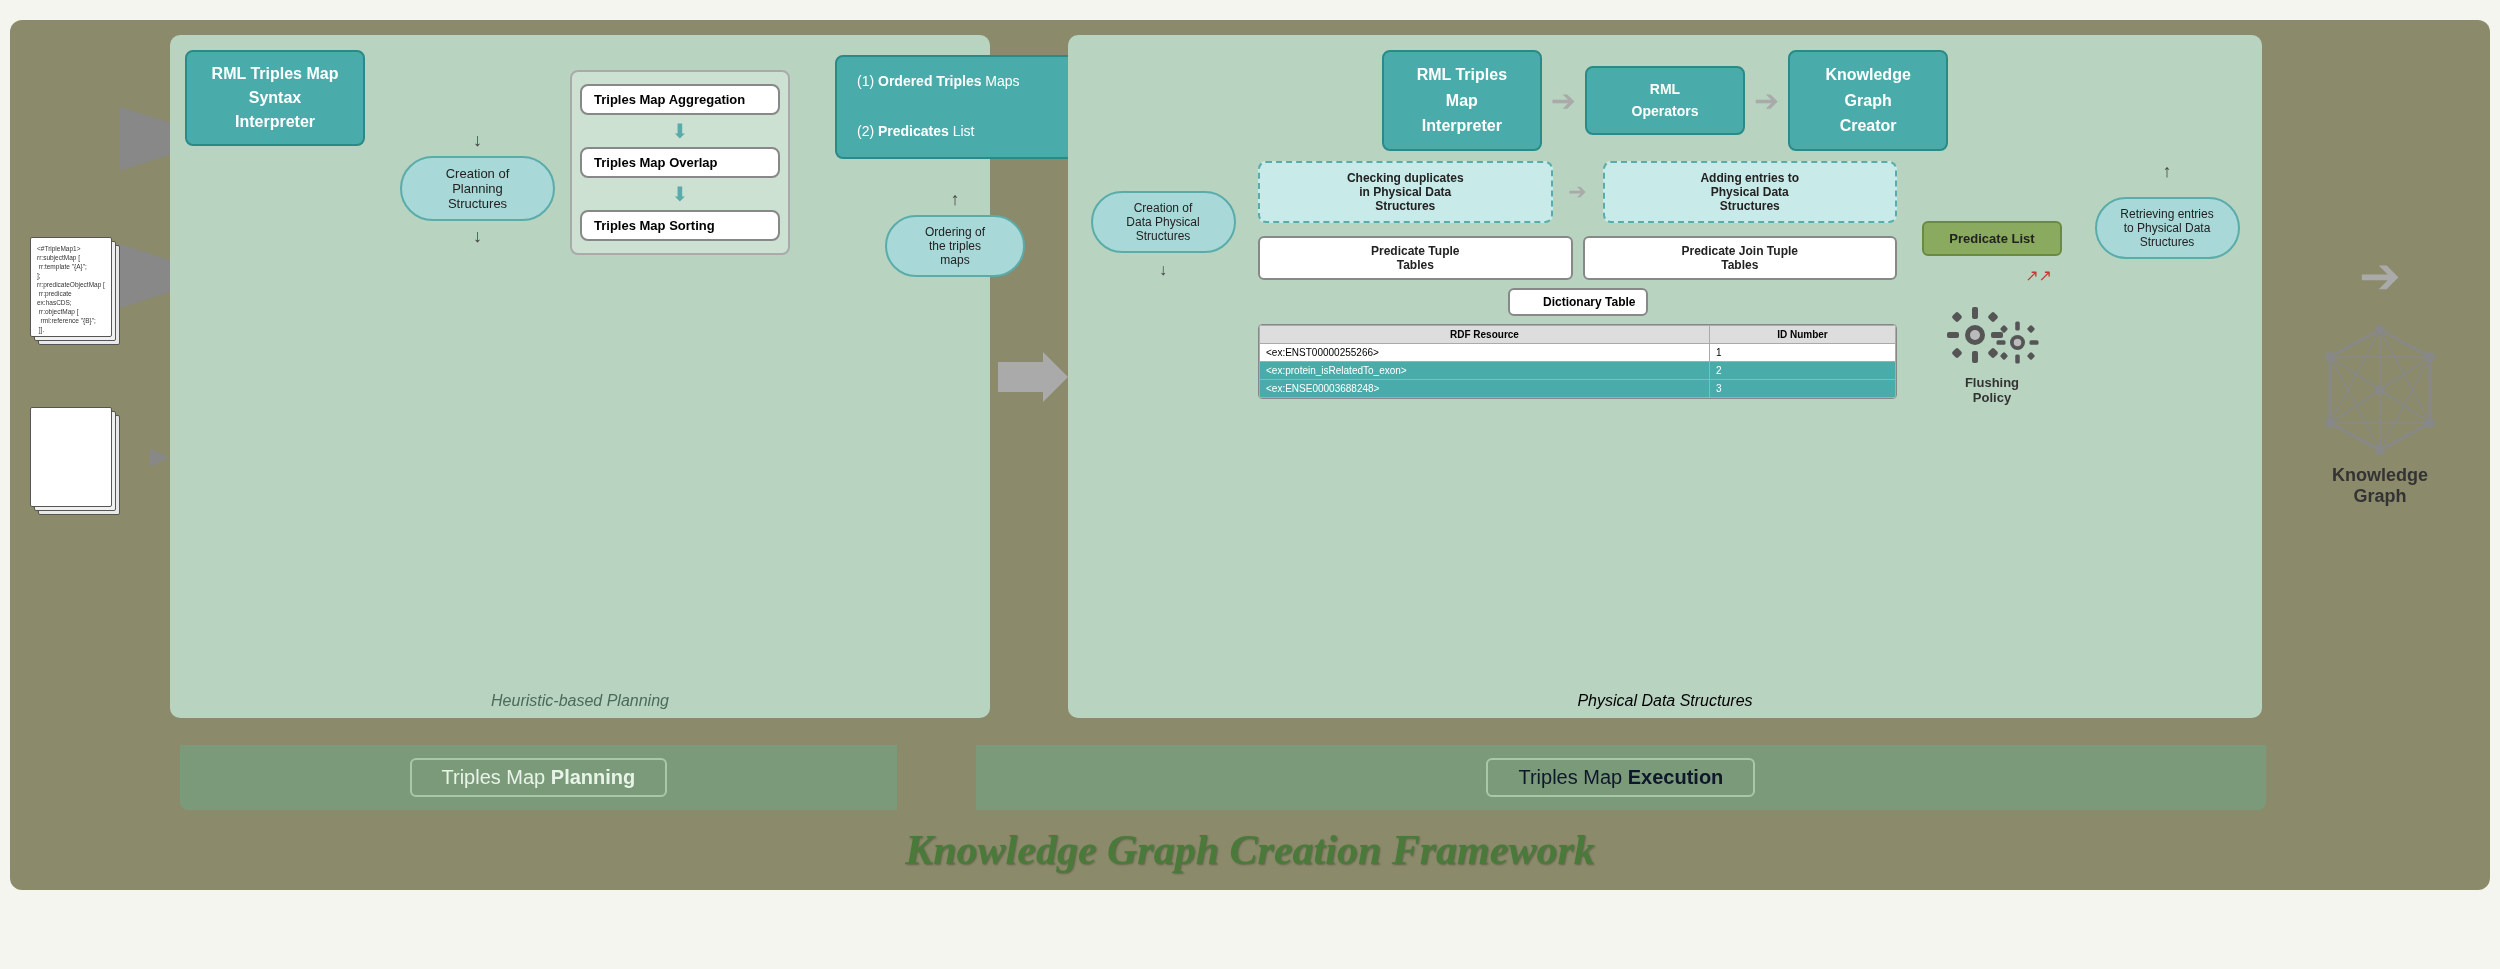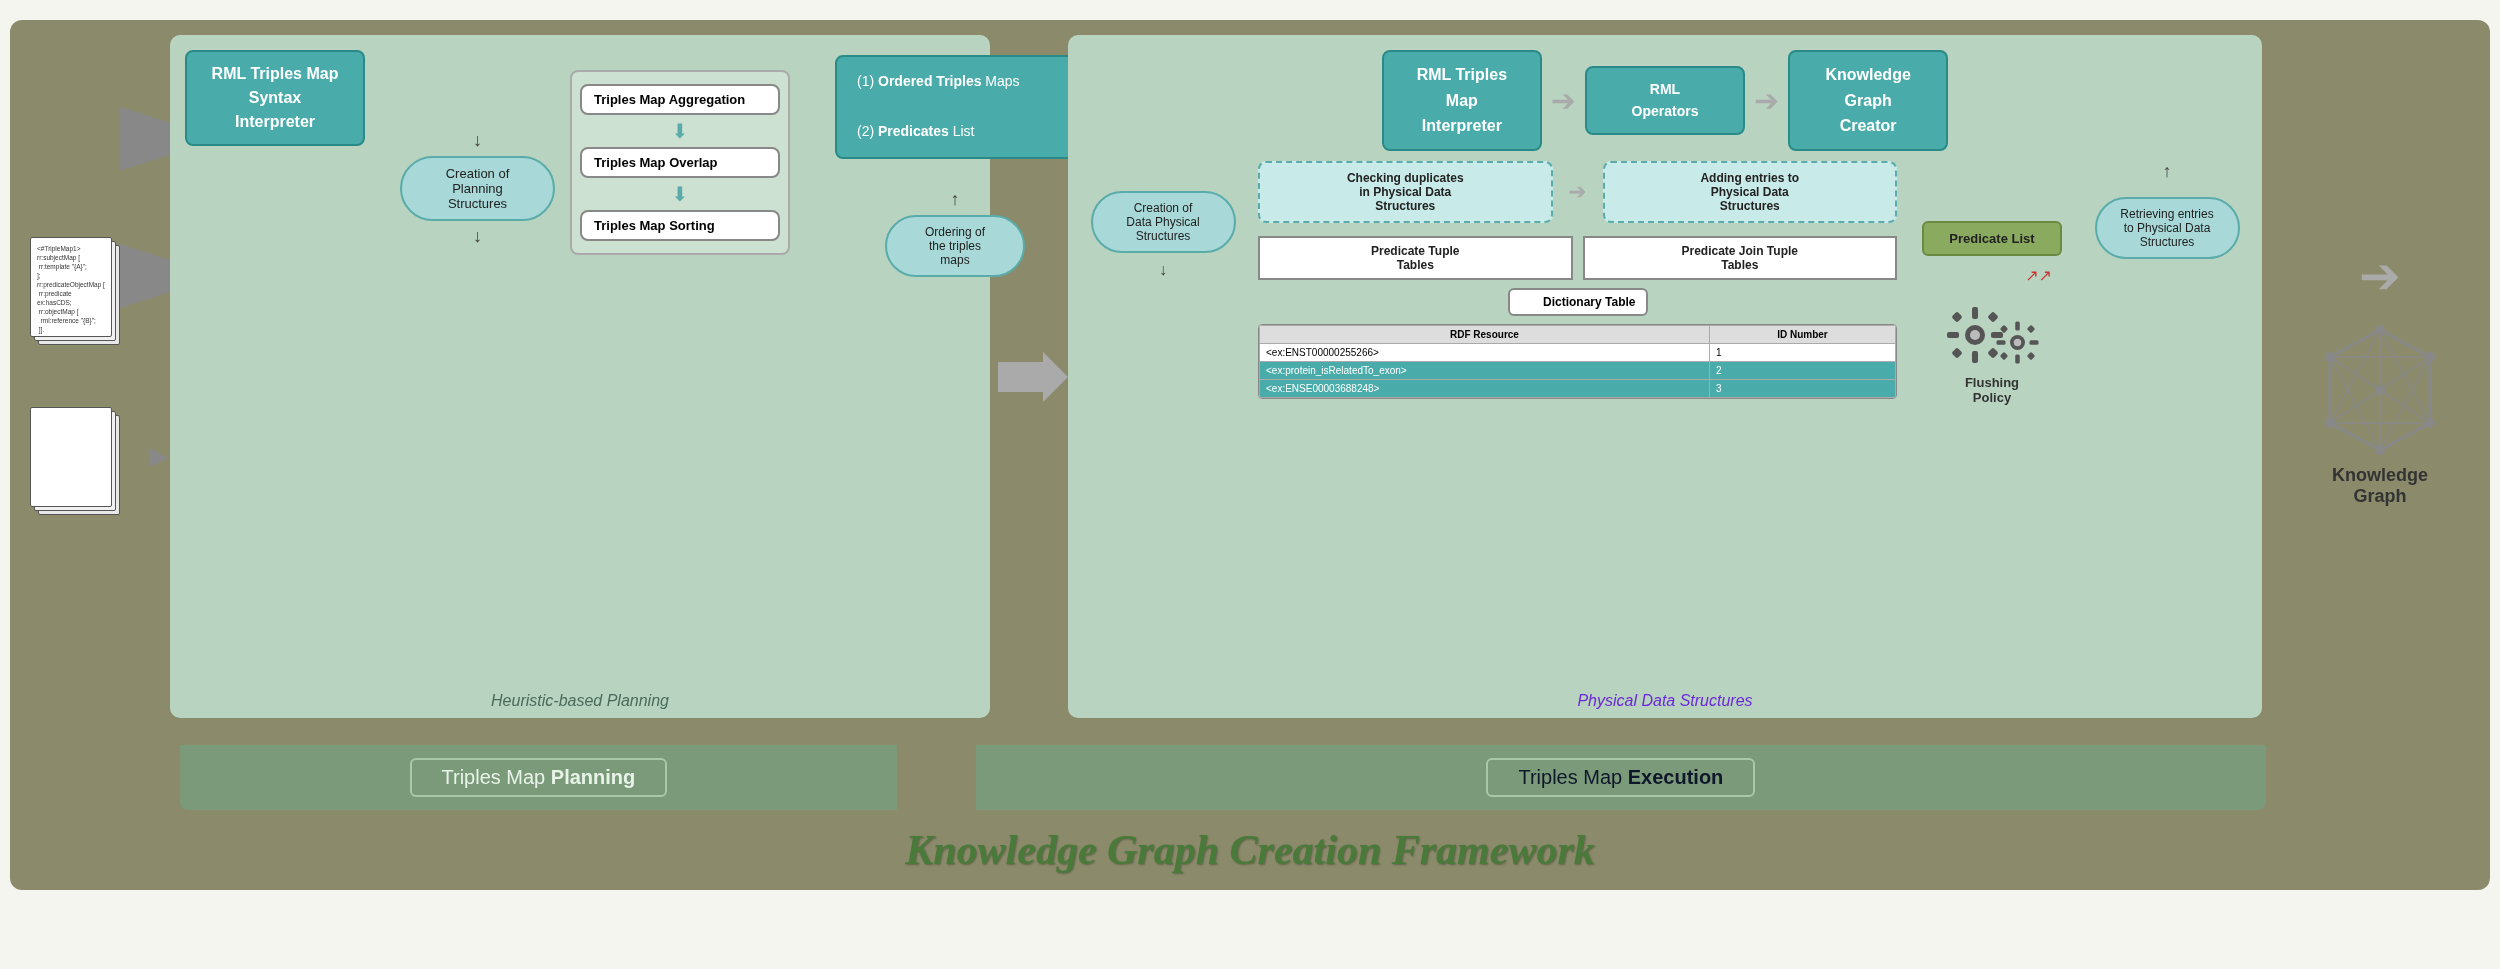--- a/index.html
+++ b/index.html
@@ -153,21 +153,21 @@
       text-align: center;
       font-size: 12px;
       font-weight: bold;
       padding: 8px 12px;
       color: #222;
     }
 
     .box-white {
       background: white;
       border: 2px solid #888;
-      border-radius: 0;
+      border-radius: 6px;
       text-align: center;
       font-size: 12px;
       padding: 6px 10px;
       color: #222;
     }
 
     .box-olive {
       background: #8aaa60;
       border: 2px solid #6a8a40;
       border-radius: 6px;
@@ -274,21 +274,21 @@
       font-size: 14px;
       line-height: 1.8;
     }
 
     .exec-physical-label {
       position: absolute;
       bottom: 8px;
       left: 50%;
       transform: translateX(-50%);
       font-size: 16px;
-      color: #6d28d9;
+      color: #000000;
       font-style: italic;
       white-space: nowrap;
     }
 
     .top-boxes-row {
       display: flex;
       align-items: center;
       gap: 9px;
       justify-content: center;
       margin-bottom: 5px;

